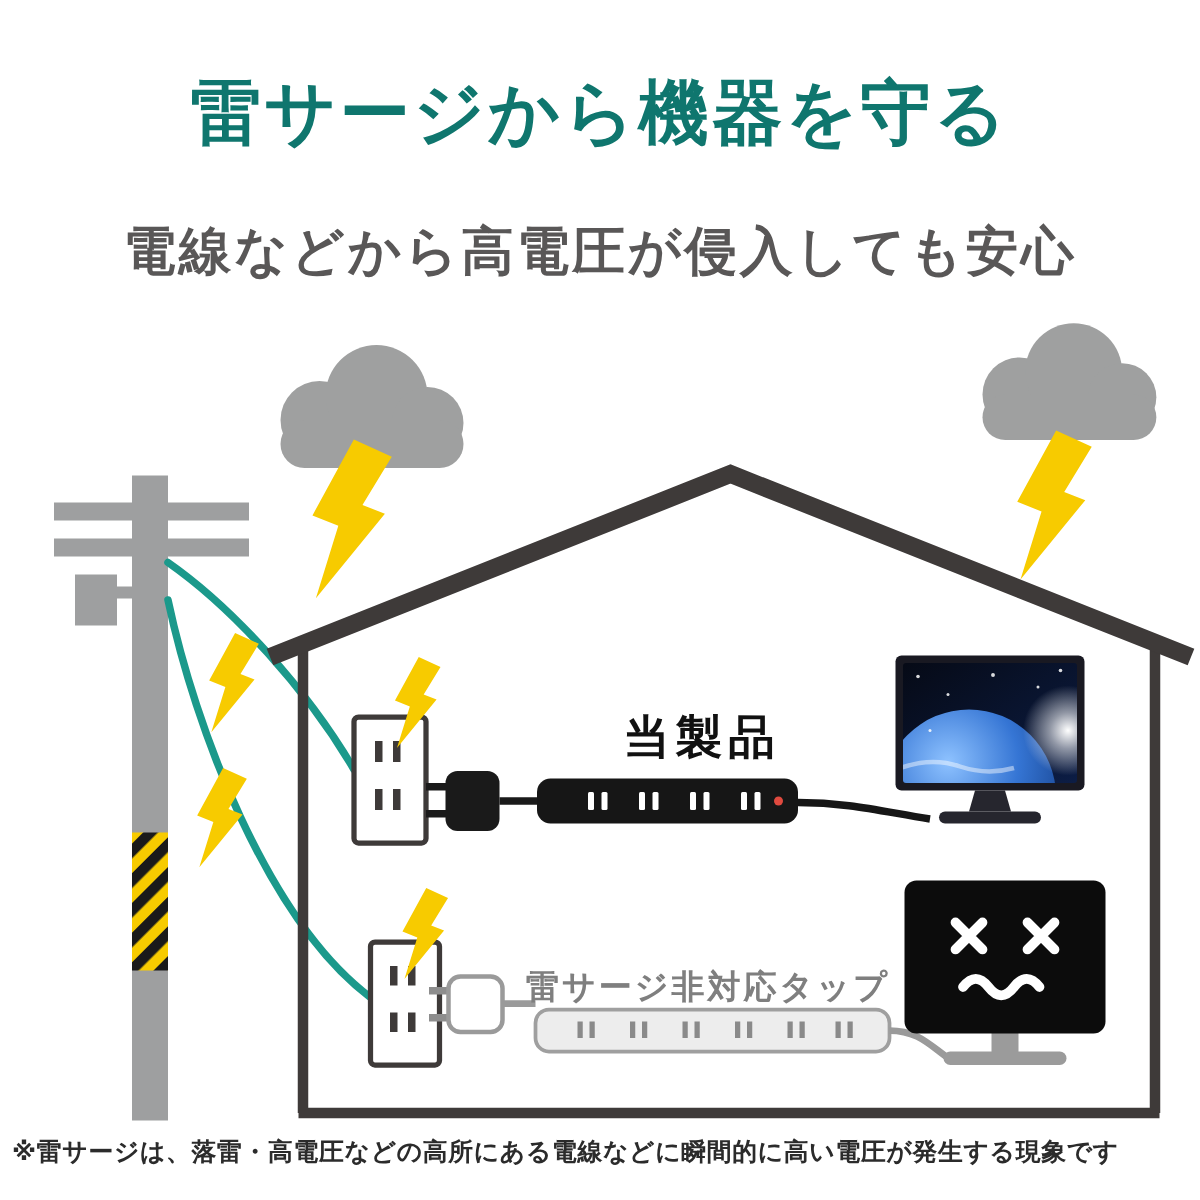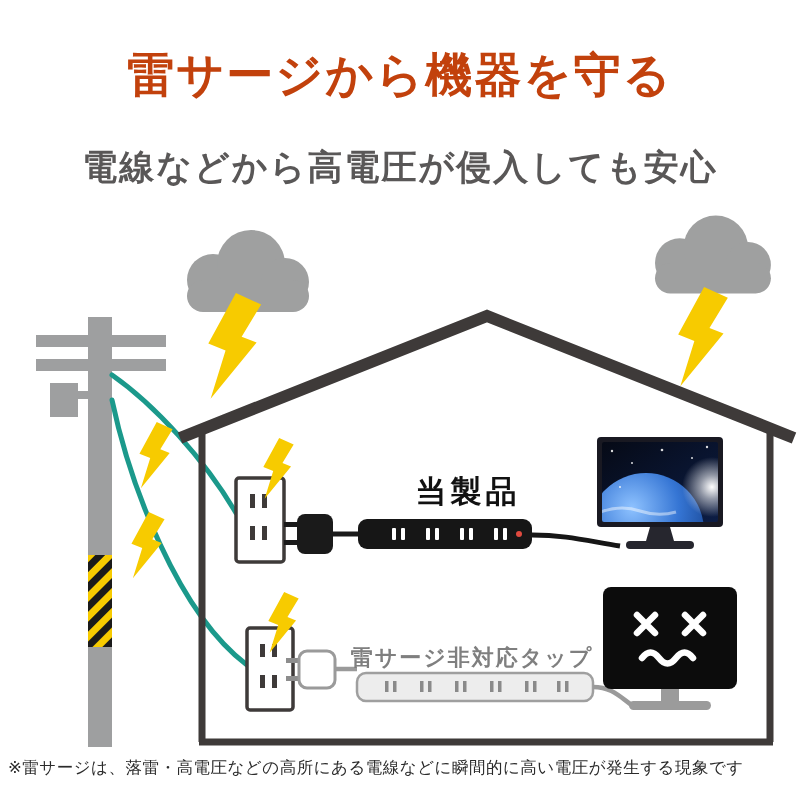--- a/index.html
+++ b/index.html
@@ -5,31 +5,31 @@
   html,body{margin:0;padding:0;}
   body{
     width:800px;height:800px;background:#ffffff;
     font-family:"Liberation Sans","DejaVu Sans",sans-serif;
     overflow:hidden;
   }
   .page{position:relative;width:800px;height:800px;background:#fff;}
   .title{
     position:absolute;top:44px;left:0;right:0;margin:0;
     text-align:center;font-size:47px;font-weight:bold;
-    color:#c2410c;letter-spacing:2px;
+    color:#0f766e;letter-spacing:2px;
   }
   .subtitle{
     position:absolute;top:128px;left:0;right:0;margin:16px;
     text-align:center;font-size:35px;font-weight:bold;
     color:#595757;letter-spacing:2px;
   }
   .illustration{position:absolute;top:195px;left:0;}
   .footnote{
     position:absolute;top:757px;left:8px;right:4px;
-    font-size:16.5px;font-weight:400;color:#2b2b2b;letter-spacing:0.5px;
+    font-size:16.5px;font-weight:700;color:#2b2b2b;letter-spacing:0.5px;
     white-space:nowrap;
   }
 </style>
 </head>
 <body>
 
 <div class="page">
 
   <h1 class="title">雷サージから機器を守る</h1>
   <h2 class="subtitle">電線などから高電圧が侵入しても安心</h2>

